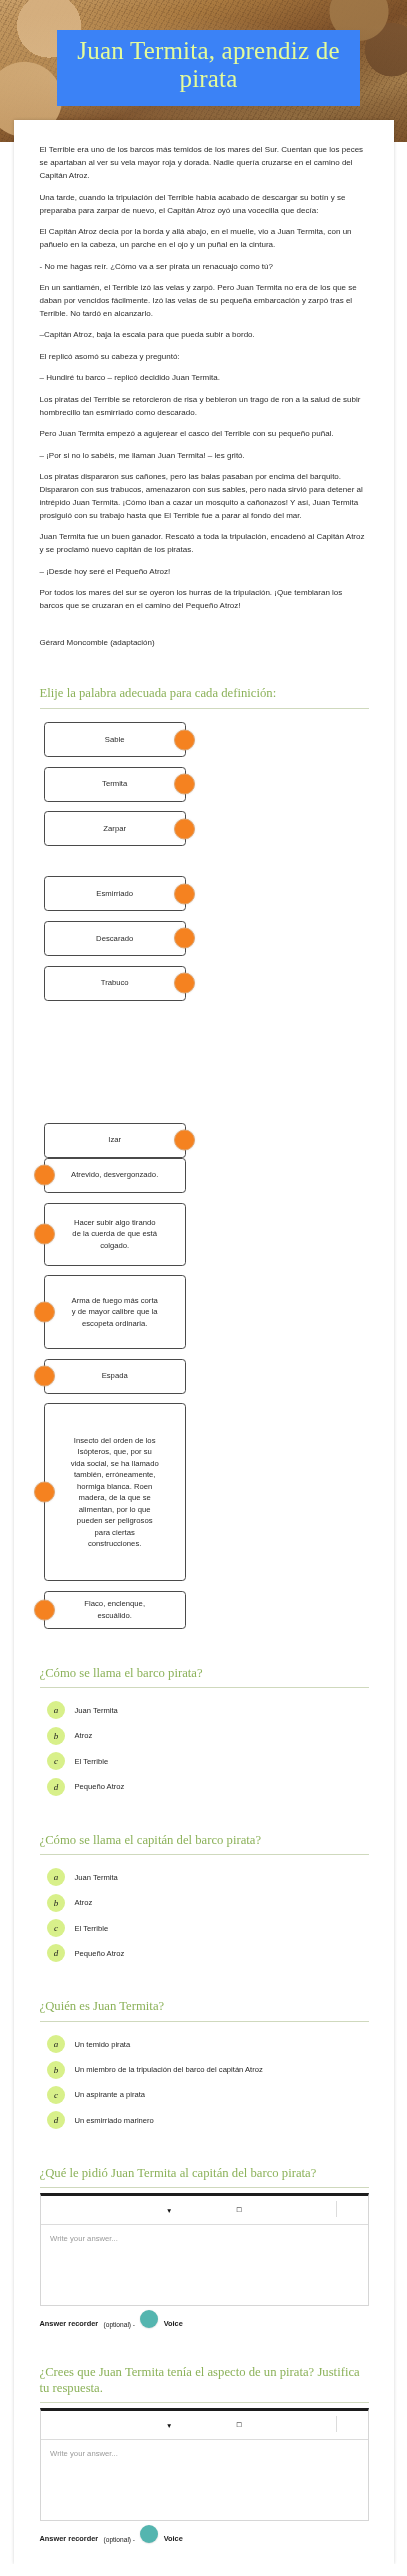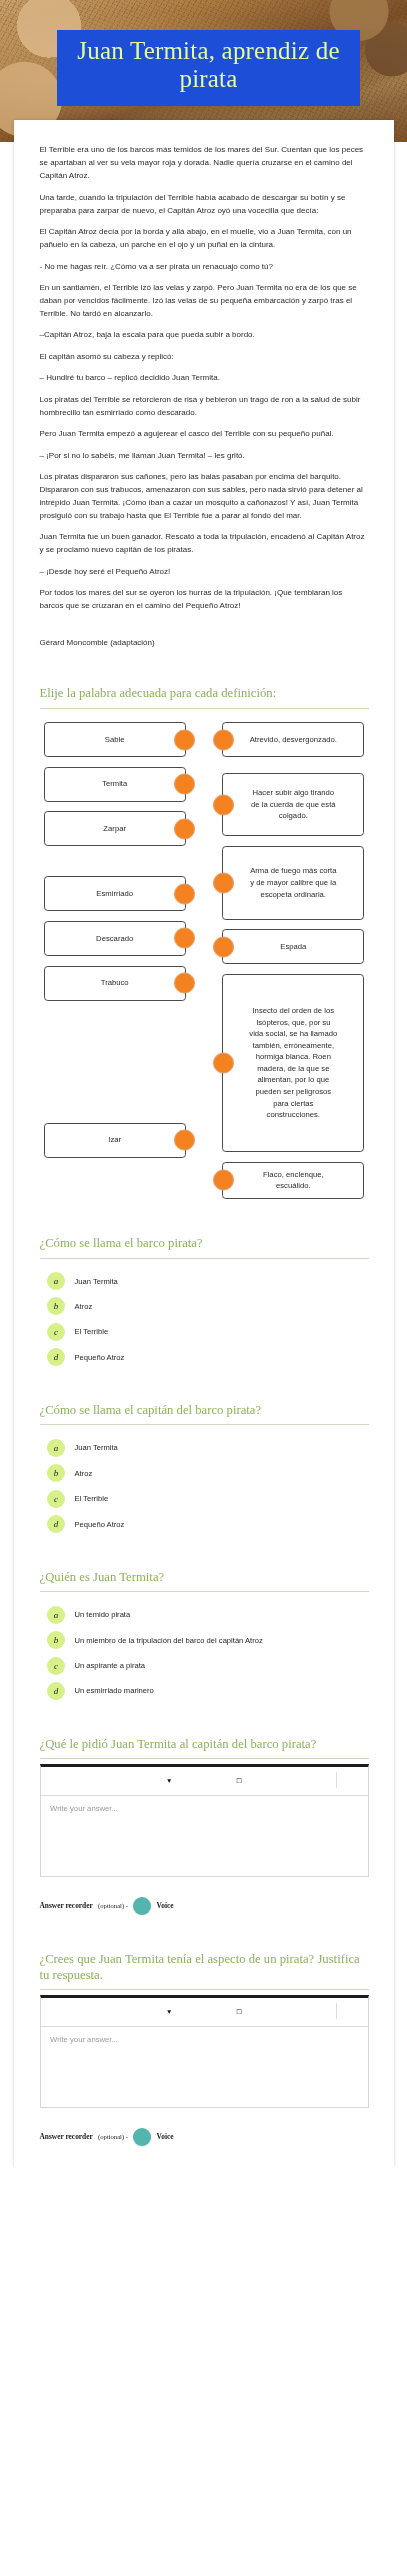--- a/index.html
+++ b/index.html
@@ -35,21 +35,21 @@
     position:absolute; inset:0;
     background:
       radial-gradient(ellipse at 30% 50%, rgba(226,196,150,.35), rgba(0,0,0,0) 60%),
       radial-gradient(ellipse at 78% 80%, rgba(60,36,16,.35), rgba(0,0,0,0) 55%);
   }
   .title-band {
     position:absolute;
     left: 57px;
     top: 30px;
     width: 303px;
-    background: #1d4ed8;
+    background: #3b82f6;
     padding: 7.4px 10.6px 12.7px;
     text-align:center;
   }
   .title-band h1 {
     margin:0;
     font-family: "Liberation Serif", serif;
     font-weight: 400;
     font-size: 25px;
     line-height: 1.12;
     color: #e4fb9a;
@@ -91,20 +91,21 @@
   .rule { height:0.5px; background:#cfd9bd; margin: 0 0 14px; }
   .block { margin-top: 37px; }
 
   
   .match {
     position: relative;
     display: flex;
     justify-content: space-between;
     align-items: flex-start;
     padding: 0 4.2px;
+    flex-direction: column;
   }
   .col { width: 142px; display:flex; flex-direction:column; }
   .card {
     position: relative;
     border: 0.5px solid #4a4a4a;
     border-radius: 3.7px;
     background: #fff;
     min-height: 35px;
     display:flex;
     align-items:center;
@@ -170,27 +171,26 @@
     width:0.5px; height: 16px; background:#dcdcdc;
   }
   .ta {
     height: 80px;
     padding: 8.5px 9.6px;
     color: #9b9b9b;
     font-size: 7.7px;
   }
   .recorder {
     display:flex;
-    align-items:center;
+    align-items:flex-end;
     gap: 5.3px;
-    margin-top: 20px;
+    margin-top: 4px;
     font-size: 7.4px;
     font-weight: 700;
     color:#1b1b1b;
-    font-family:Liberation Serif, serif;
   }
   .recorder .opt-txt { font-weight:400; font-size: 6.6px; }
   .rec-dot {
     width: 18px; height: 18px; border-radius: 50%;
     background: #54b5af;
     box-shadow: 0 0.5px 1.6px rgba(0,0,0,.18);
   }
 </style>
 </head>
 <body>
@@ -204,21 +204,21 @@
 
 <div class="sheet">
 
   <div class="pad story">
     <p>El Terrible era uno de los barcos más temidos de los mares del Sur. Cuentan que los peces se apartaban al ver su vela mayor roja y dorada. Nadie quería cruzarse en el camino del Capitán Atroz.</p>
     <p>Una tarde, cuando la tripulación del Terrible había acabado de descargar su botín y se preparaba para zarpar de nuevo, el Capitán Atroz oyó una vocecilla que decía:</p>
     <p>El Capitán Atroz decía por la borda y allá abajo, en el muelle, vio a Juan Termita, con un pañuelo en la cabeza, un parche en el ojo y un puñal en la cintura.</p>
     <p>- No me hagas reír. ¿Cómo va a ser pirata un renacuajo como tú?</p>
     <p>En un santiamén, el Terrible izó las velas y zarpó. Pero Juan Termita no era de los que se daban por vencidos fácilmente. Izó las velas de su pequeña embarcación y zarpó tras el Terrible. No tardó en alcanzarlo.</p>
     <p>–Capitán Atroz, baja la escala para que pueda subir a bordo.</p>
-    <p>El capitán asomó su cabeza y replicó:</p>
+    <p>El replicó asomó su cabeza y preguntó:</p>
     <p>– Hundiré tu barco – replicó decidido Juan Termita.</p>
     <p>Los piratas del Terrible se retorcieron de risa y bebieron un trago de ron a la salud de subir hombrecillo tan esmirriado como descarado.</p>
     <p>Pero Juan Termita empezó a agujerear el casco del Terrible con su pequeño puñal.</p>
     <p>– ¡Por si no lo sabéis, me llaman Juan Termita! – les gritó.</p>
     <p>Los piratas dispararon sus cañones, pero las balas pasaban por encima del barquito. Dispararon con sus trabucos, amenazaron con sus sables, pero nada sirvió para detener al intrépido Juan Termita. ¡Cómo iban a cazar un mosquito a cañonazos! Y así, Juan Termita prosiguió con su trabajo hasta que El Terrible fue a parar al fondo del mar.</p>
     <p>Juan Termita fue un buen ganador. Rescató a toda la tripulación, encadenó al Capitán Atroz y se proclamó nuevo capitán de los piratas.</p>
     <p>– ¡Desde hoy seré el Pequeño Atroz!</p>
     <p>Por todos los mares del sur se oyeron los hurras de la tripulación. ¡Que temblaran los barcos que se cruzaran en el camino del Pequeño Atroz!</p>
     <p class="credit">Gérard Moncomble (adaptación)</p>
   </div>
@@ -254,21 +254,21 @@
           <span>Trabuco</span>
           <span class="dot"></span>
         </div>
         <div class="card">
           <span>Izar</span>
           <span class="dot"></span>
         </div>
       </div>
 
       <div class="col col-right">
-        <div class="card" style="margin-bottom:16px">
+        <div class="card" style="margin-bottom:10px">
           <span class="dot"></span>
           <span>Atrevido, desvergonzado.</span>
         </div>
         <div class="card" style="margin-bottom:9.6px;min-height:63px">
           <span class="dot"></span>
           <span>Hacer subir algo tirando de la cuerda de que está colgado.</span>
         </div>
         <div class="card" style="margin-bottom:9.6px;min-height:74px">
           <span class="dot"></span>
           <span>Arma de fuego más corta y de mayor calibre que la escopeta ordinaria.</span>

